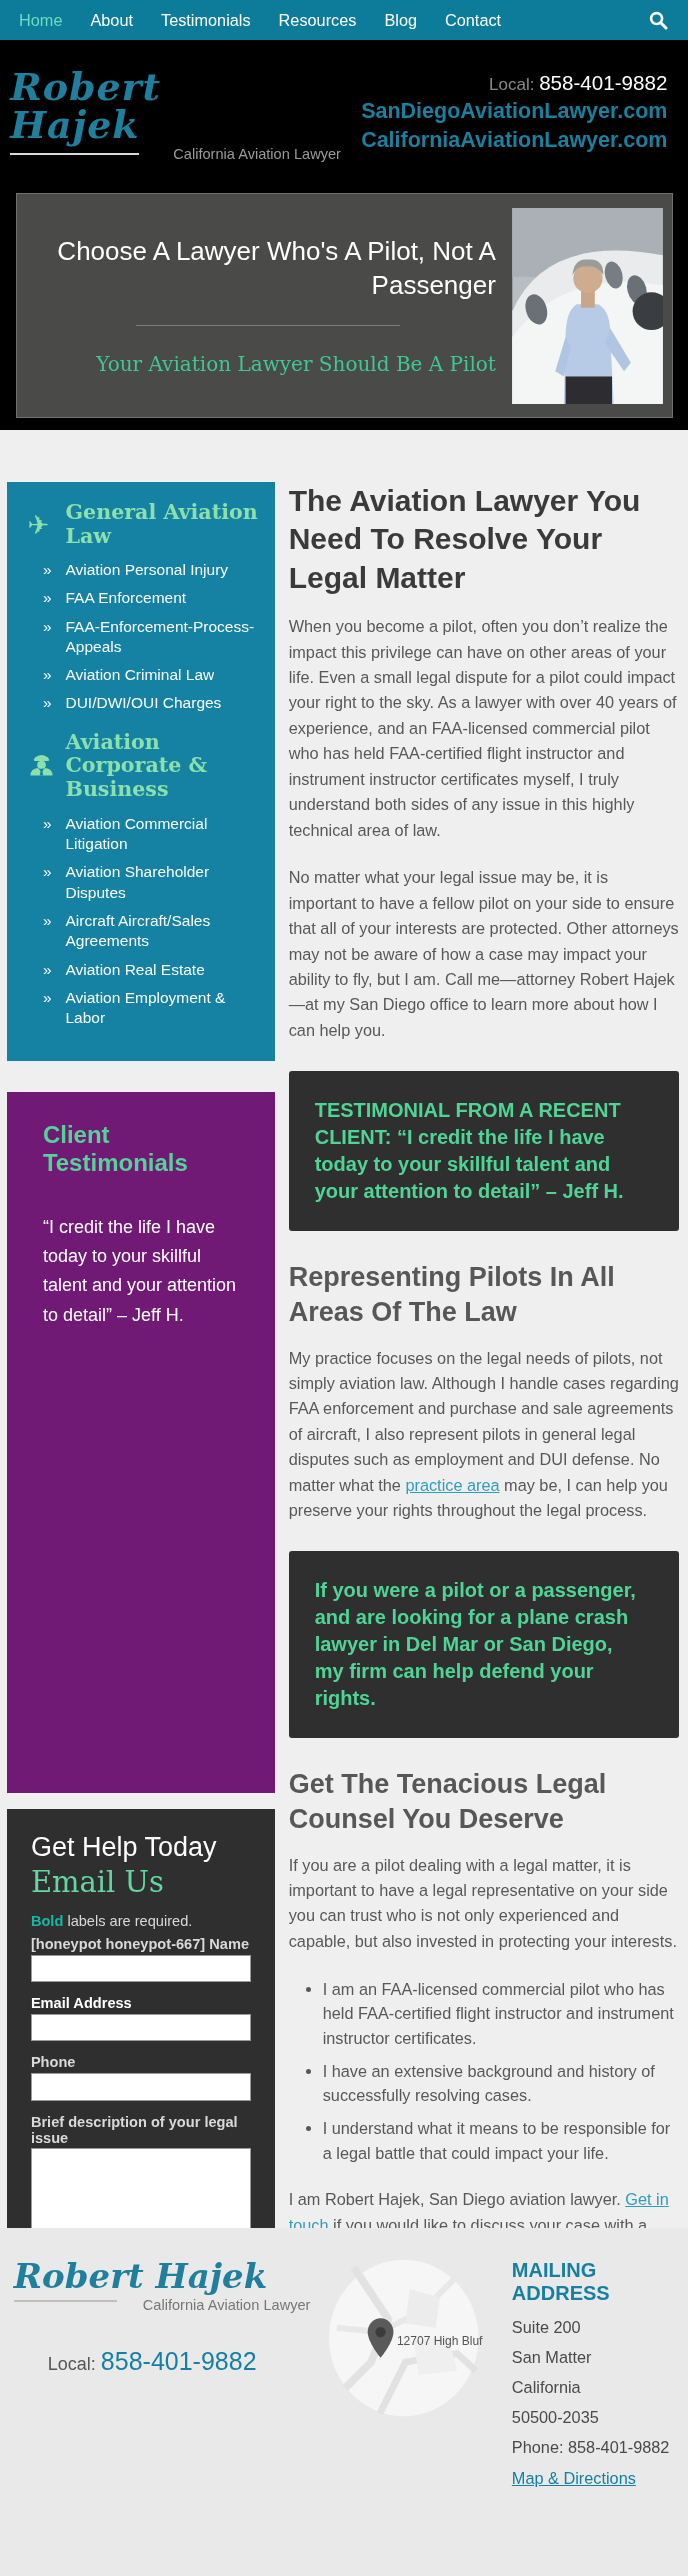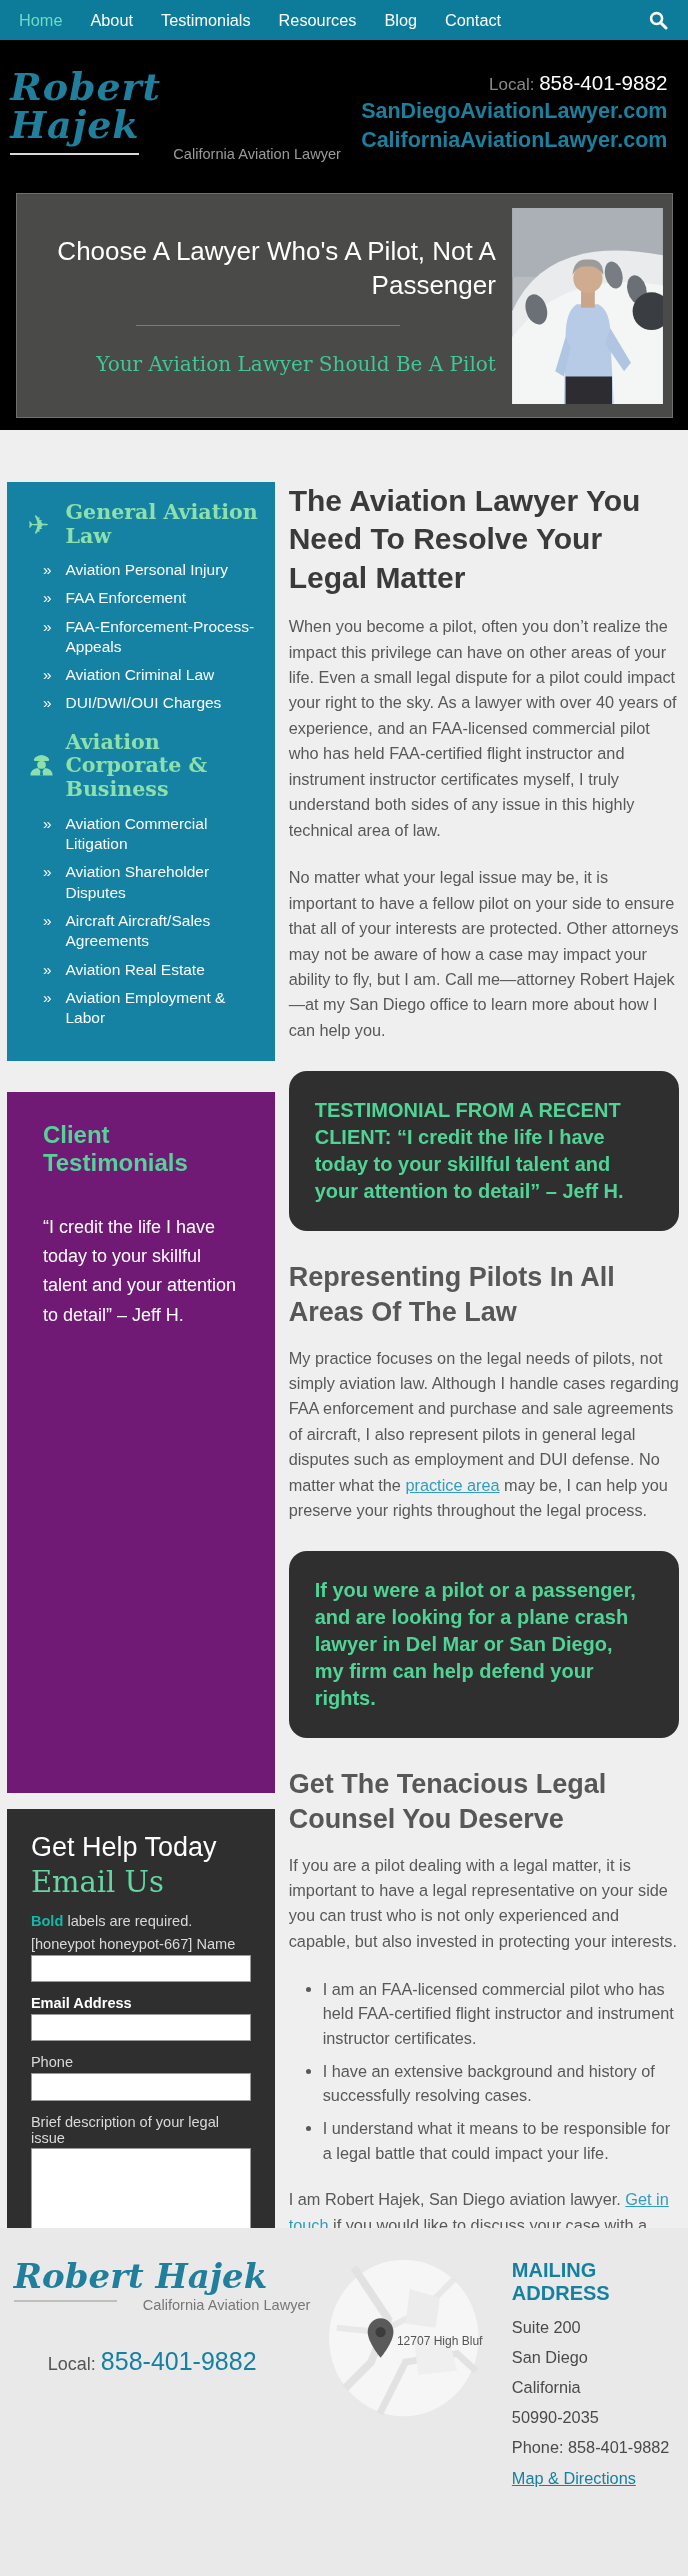--- a/index.html
+++ b/index.html
@@ -54,31 +54,31 @@
   .sidetest { background:#701a75; margin-top:31px; height:701px; padding:29px 36px; }
   .sidetest h3 { color:#56d298; font-size:24px; font-weight:bold; margin-bottom:36px; }
   .sidetest .quote { color:#ffffff; font-size:18px; font-weight:normal; line-height:1.62; }
 
   
   .sideform { background:#2f2f2f; margin-top:15.5px; padding:22.4px 24px 26px 24px; }
   .formtitle1 { color:#ffffff; font-size:27px; line-height:1.25; }
   .formtitle2 { font-family:"DejaVu Serif", serif; color:#64d6a2; font-size:29px; line-height:1.2; margin-bottom:13.8px; }
   .formnote { color:#d9d9d9; font-size:14.6px; margin-bottom:6.9px; }
   .formnote b { color:#14b8a6;margin-top:28px; }
-  .flabel { color:#d9d9d9; font-size:14.6px; margin-bottom:2.6px; display:block; }
+  .flabel { color:#d9d9d9; font-size:14.6px; margin-bottom:2.6px; display:block;font-weight:bold; }
   .flabel.req { color:#ffffff; font-weight:bold; }
   .finput { width:100%; height:27.5px; background:#ffffff; border:0.9px solid #9a9a9a; margin-bottom:13px; font-size:13.8px; padding:0 5.2px; }
   .ftextarea { width:100%; height:131px; background:#ffffff; border:0.9px solid #9a9a9a; resize:vertical; margin-bottom:6.9px; }
 
   
   main h1 { color:#3a3a3a; font-size:30px; font-weight:600; line-height:1.28; margin-bottom:17px; }
   main h2 { color:#575757; font-size:27px; font-weight:600; line-height:1.3; margin:29px 0 15.5px 0; }
   main p { color:#585858; font-size:16.3px; line-height:1.56; margin-bottom:22.4px; }
   main a { color:#2f9dbd; text-decoration:underline; cursor:pointer; }
-  .callout { background:#2f2f2f; border-radius:18px; padding:26px 34px 26px 26px; margin:27.5px 0; }
+  .callout { background:#2f2f2f; border-radius:3px; padding:26px 34px 26px 26px; margin:27.5px 0; }
   .callout p { color:#4fd495; font-weight:bold; font-size:20px; line-height:1.35; margin:0; }
   main ul { margin:0 0 22.4px 34px; }
   main li { color:#585858; font-size:16.3px; line-height:1.5; margin-bottom:8.6px; }
 
   
   footer { height:348px; background:#e9e9e9; padding:31px 13.8px 0 13.8px; }
   .foot-top { display:flex; }
   .foot-left { width:344px; position:relative; }
   .foot-logo { font-family:"DejaVu Serif", serif; font-style:italic; font-weight:bold; font-size:34px; color:#1f7f9c; line-height:1; }
   .foot-rule { width:103px; height:1.7px; background:#bfbfbf; margin-top:6.9px; }
@@ -256,23 +256,23 @@
           <polygon points="95,35 130,45 125,80 90,75" fill="#ececec"></polygon>
           <polygon points="100,95 140,90 150,130 105,135" fill="#efefef"></polygon>
           <path d="M46 85 c0-9 7-16 15-16 s15 7 15 16 c0 12-15 30-15 30 s-15-18-15-30z" fill="#5a5a5a"></path>
           <circle cx="61" cy="85" r="6" fill="#3c3c3c"></circle>
           <text x="80" y="100" font-size="14" fill="#555555" font-family="Liberation Sans, sans-serif">12707 High Bluff Dri</text>
         </svg>
       </div>
       <div class="foot-mail">
         <div class="mailtitle">MAILING ADDRESS</div>
         <div class="mailline">Suite 200</div>
-        <div class="mailline">San Diego</div>
+        <div class="mailline">San Matter</div>
         <div class="mailline">California</div>
-        <div class="mailline">50990-2035</div>
+        <div class="mailline">50500-2035</div>
         <div class="mailline">Phone: 858-401-9882</div>
         <a class="maillink">Map &amp; Directions</a>
       </div>
     </div>
 
   </footer>
 
 </div>
 
 

